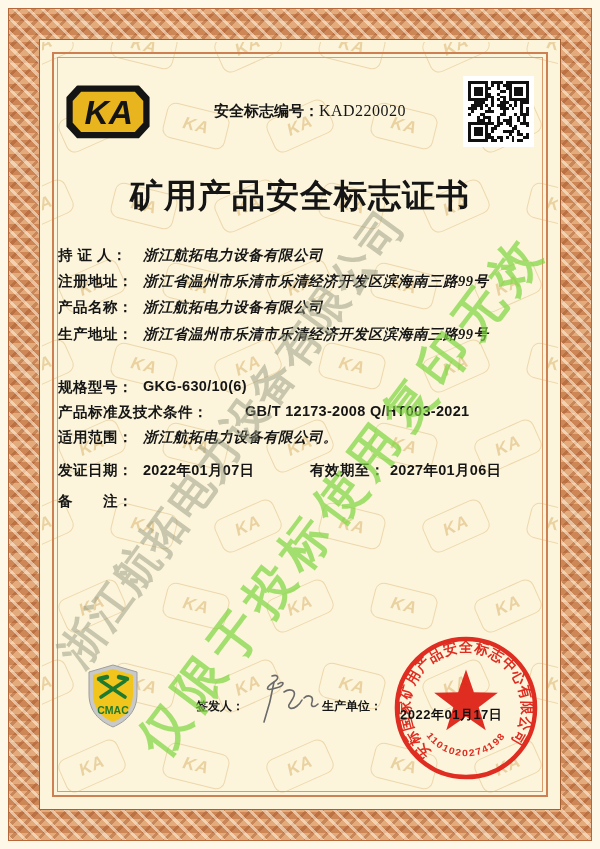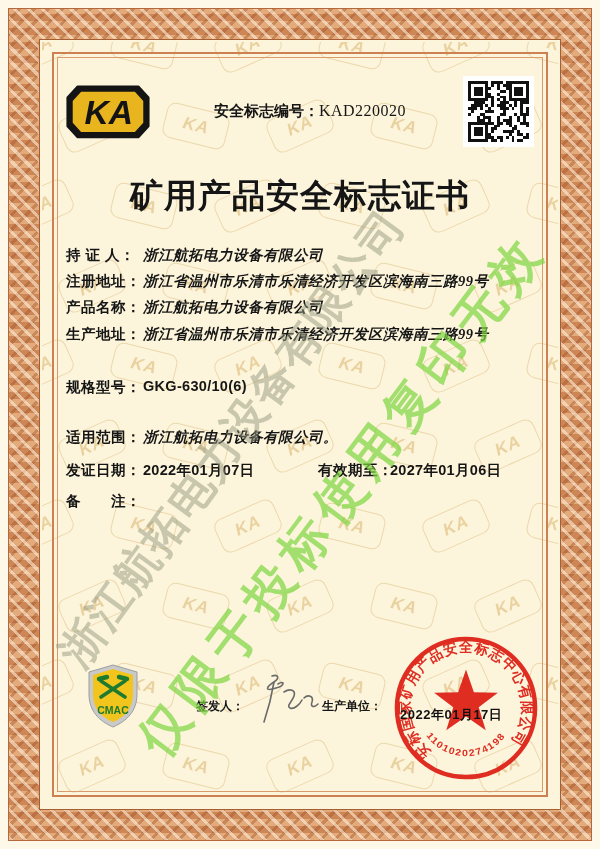--- a/index.html
+++ b/index.html
@@ -30,21 +30,21 @@
     font-size:15px;font-weight:bold;z-index:4;white-space:nowrap;}
   .cert-no .num{font-family:"Liberation Serif",serif;font-weight:normal;font-size:16px;letter-spacing:.5px;}
   .qr{position:absolute;left:463px;top:76px;width:71px;height:71px;background:#fff;z-index:4;
       display:flex;align-items:center;justify-content:center;}
   .qr svg{width:61px;height:61px;}
   
   .title{position:absolute;left:0;top:174px;width:100%;margin:0;text-align:center;
     font-family:"Liberation Serif",serif;font-size:33px;font-weight:900;letter-spacing:1px;z-index:4;}
   
   .row{position:absolute;left:58px;width:490px;white-space:nowrap;z-index:4;}
-  .lab{font-weight:bold;font-size:14.5px;letter-spacing:.5px;margin-left:8px;}
+  .lab{font-weight:bold;font-size:14.5px;letter-spacing:.5px;}
   .val{position:absolute;top:0;left:85px;font-weight:bold;font-size:14.5px;}
   .val.kai{font-family:"Liberation Serif",serif;font-style:italic;letter-spacing:.5px;}
   .val.mono{letter-spacing:.3px;}
   
   .statement{position:absolute;left:55px;top:570px;width:494px;margin:0;z-index:4;
     font-size:13.6px;line-height:16px;font-weight:bold;text-align:justify;text-indent:2em;
     font-family:"Liberation Serif",serif;}
   
   .wm{position:absolute;white-space:nowrap;transform-origin:0 50%;z-index:5;pointer-events:none;font-weight:bold;}
   .wm-company{left:70px;top:632px;font-size:44px;letter-spacing:2px;
@@ -393,20 +393,24 @@
     <span class="val kai">浙江航拓电力设备有限公司</span>
   </div>
   <div class="row" style="top:325px">
     <span class="lab">生产地址：</span>
     <span class="val kai">浙江省温州市乐清市乐清经济开发区滨海南三路99号</span>
   </div>
   <div class="row" style="top:378px">
     <span class="lab">规格型号：</span>
     <span class="val mono">GKG-630/10(6)</span>
   </div>
+  <div class="row" style="top:403px">
+    <span class="lab">产品标准及技术条件：</span>
+    <span class="val mono" style="left:187px">GB/T 12173-2008 Q/HT003-2021</span>
+  </div>
   <div class="row" style="top:428px">
     <span class="lab">适用范围：</span>
     <span class="val kai">浙江航拓电力设备有限公司。</span>
   </div>
   <div class="row" style="top:461px">
     <span class="lab">发证日期：</span>
     <span class="val mono">2022年01月07日</span>
     <span class="lab" style="position:absolute;left:252px">有效期至：</span>
     <span class="val mono" style="left:332px">2027年01月06日</span>
   </div>

